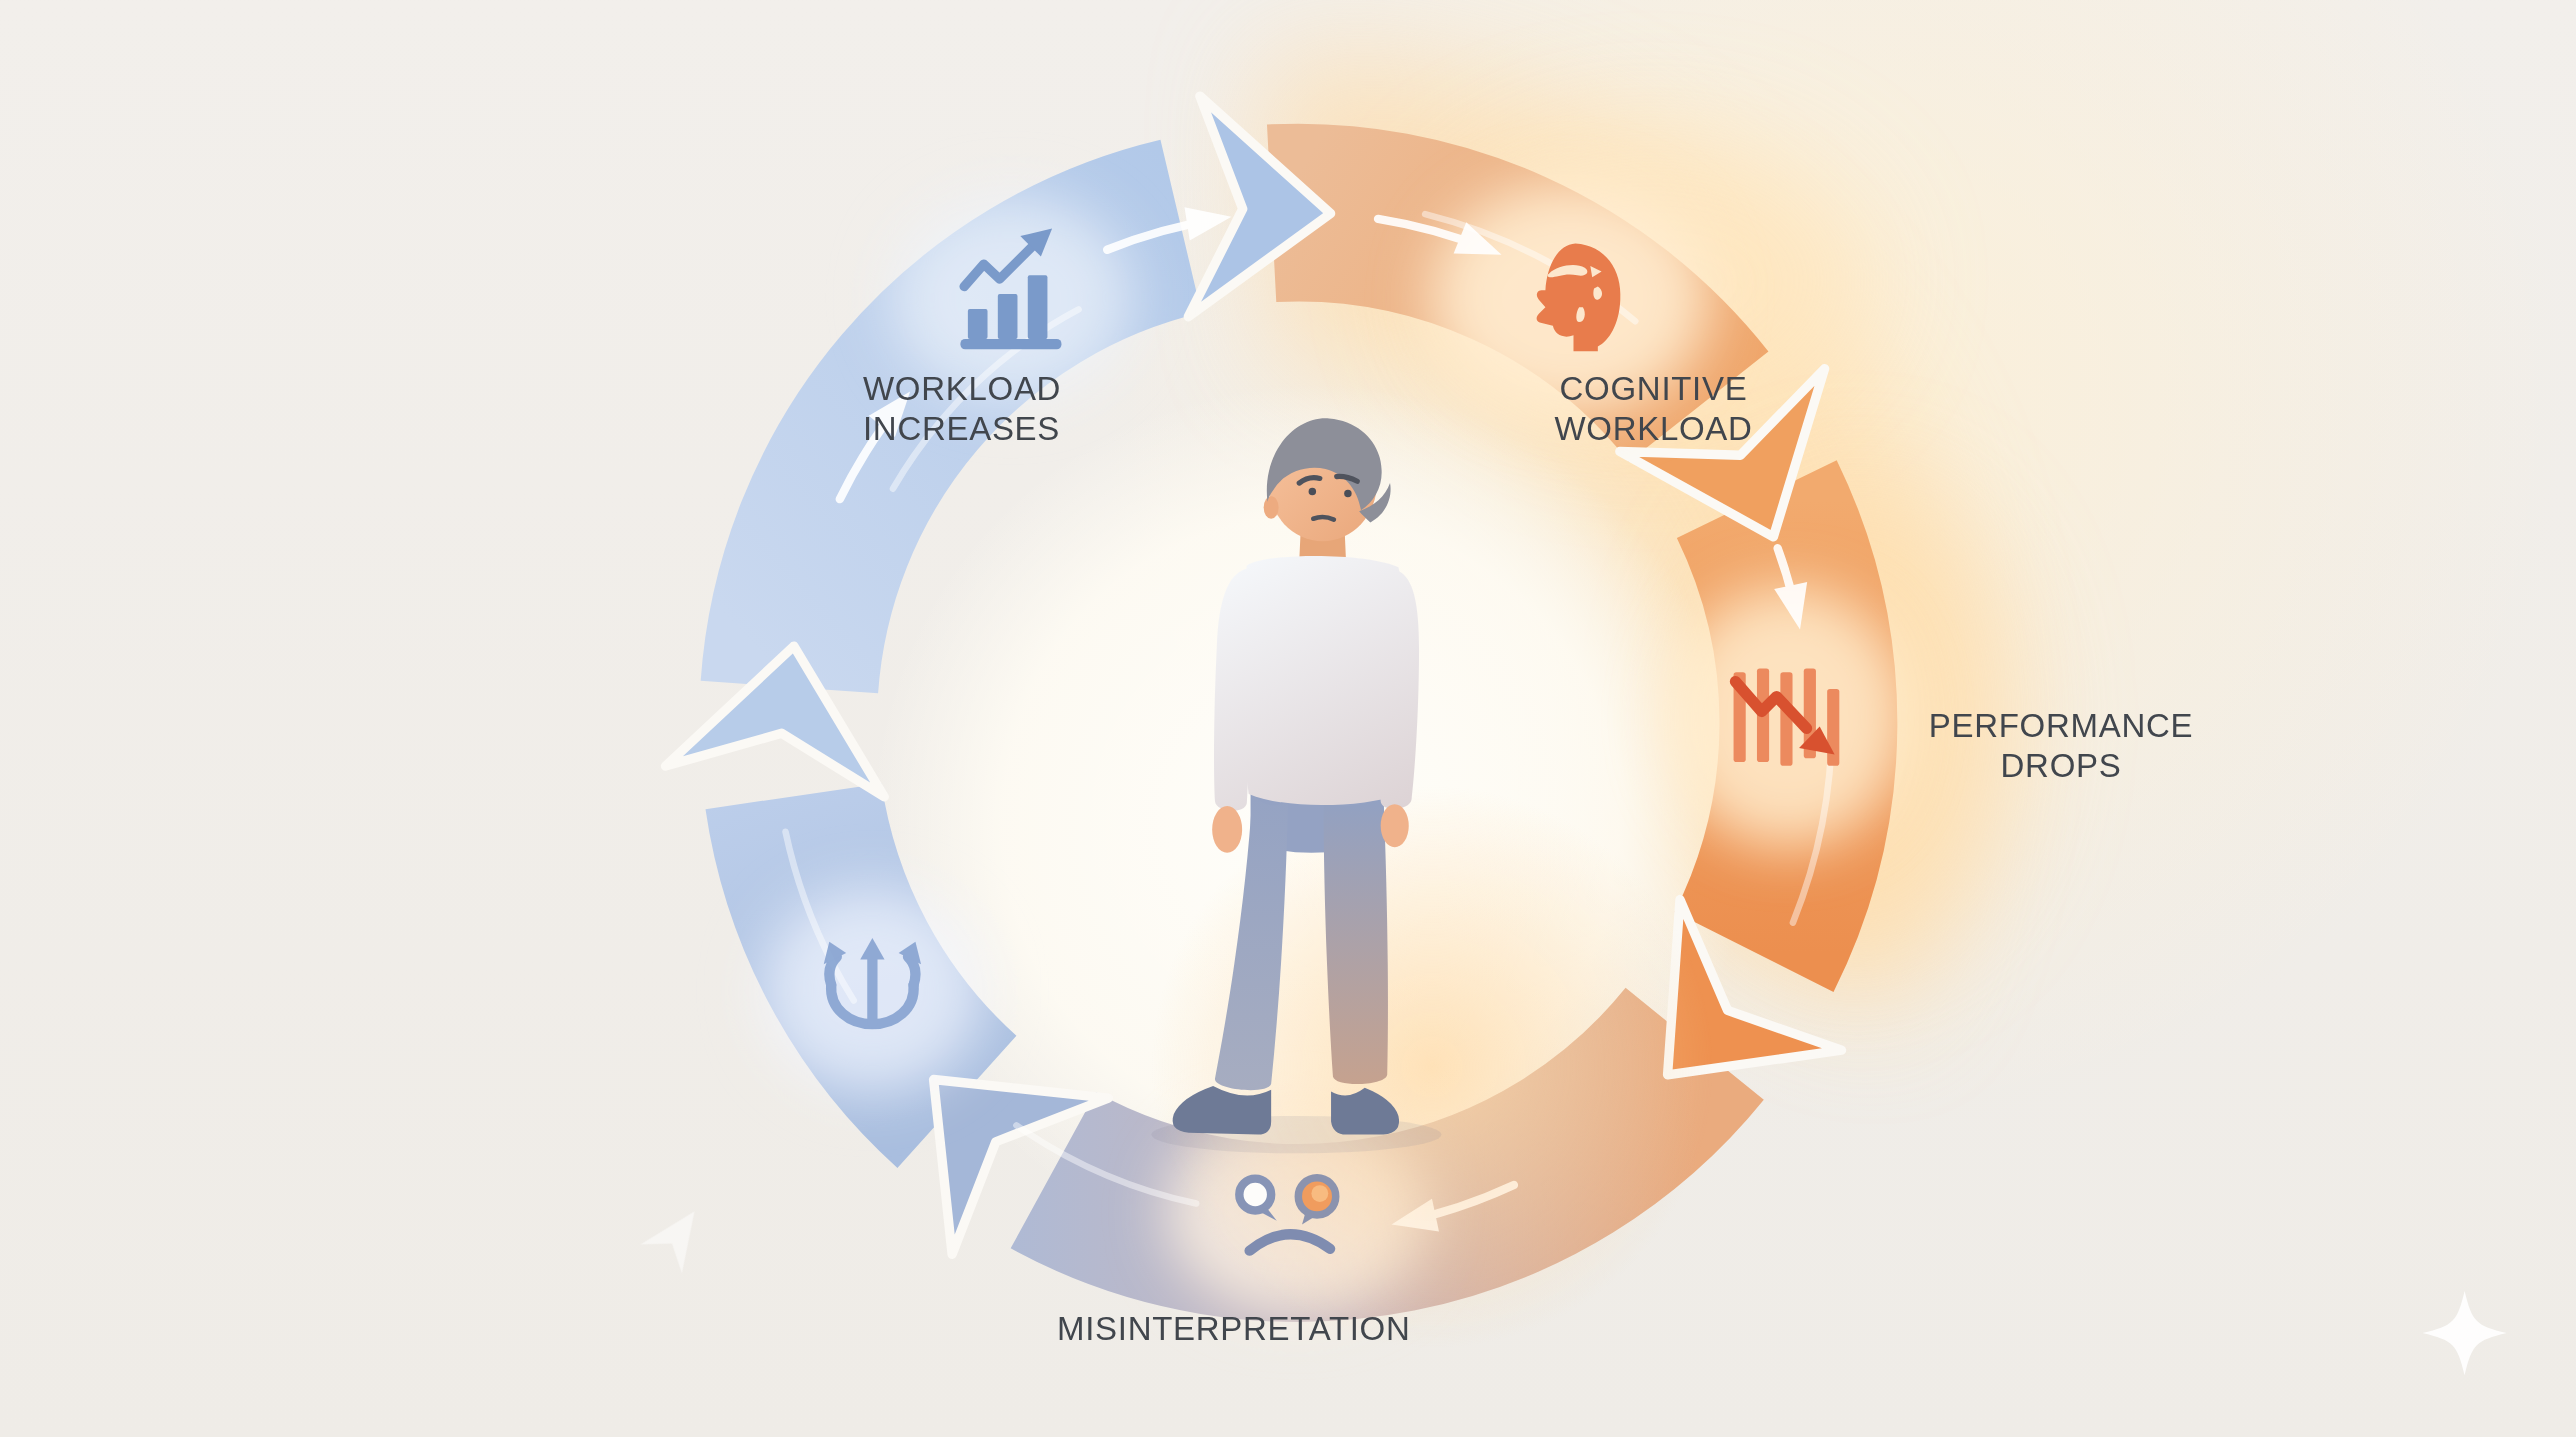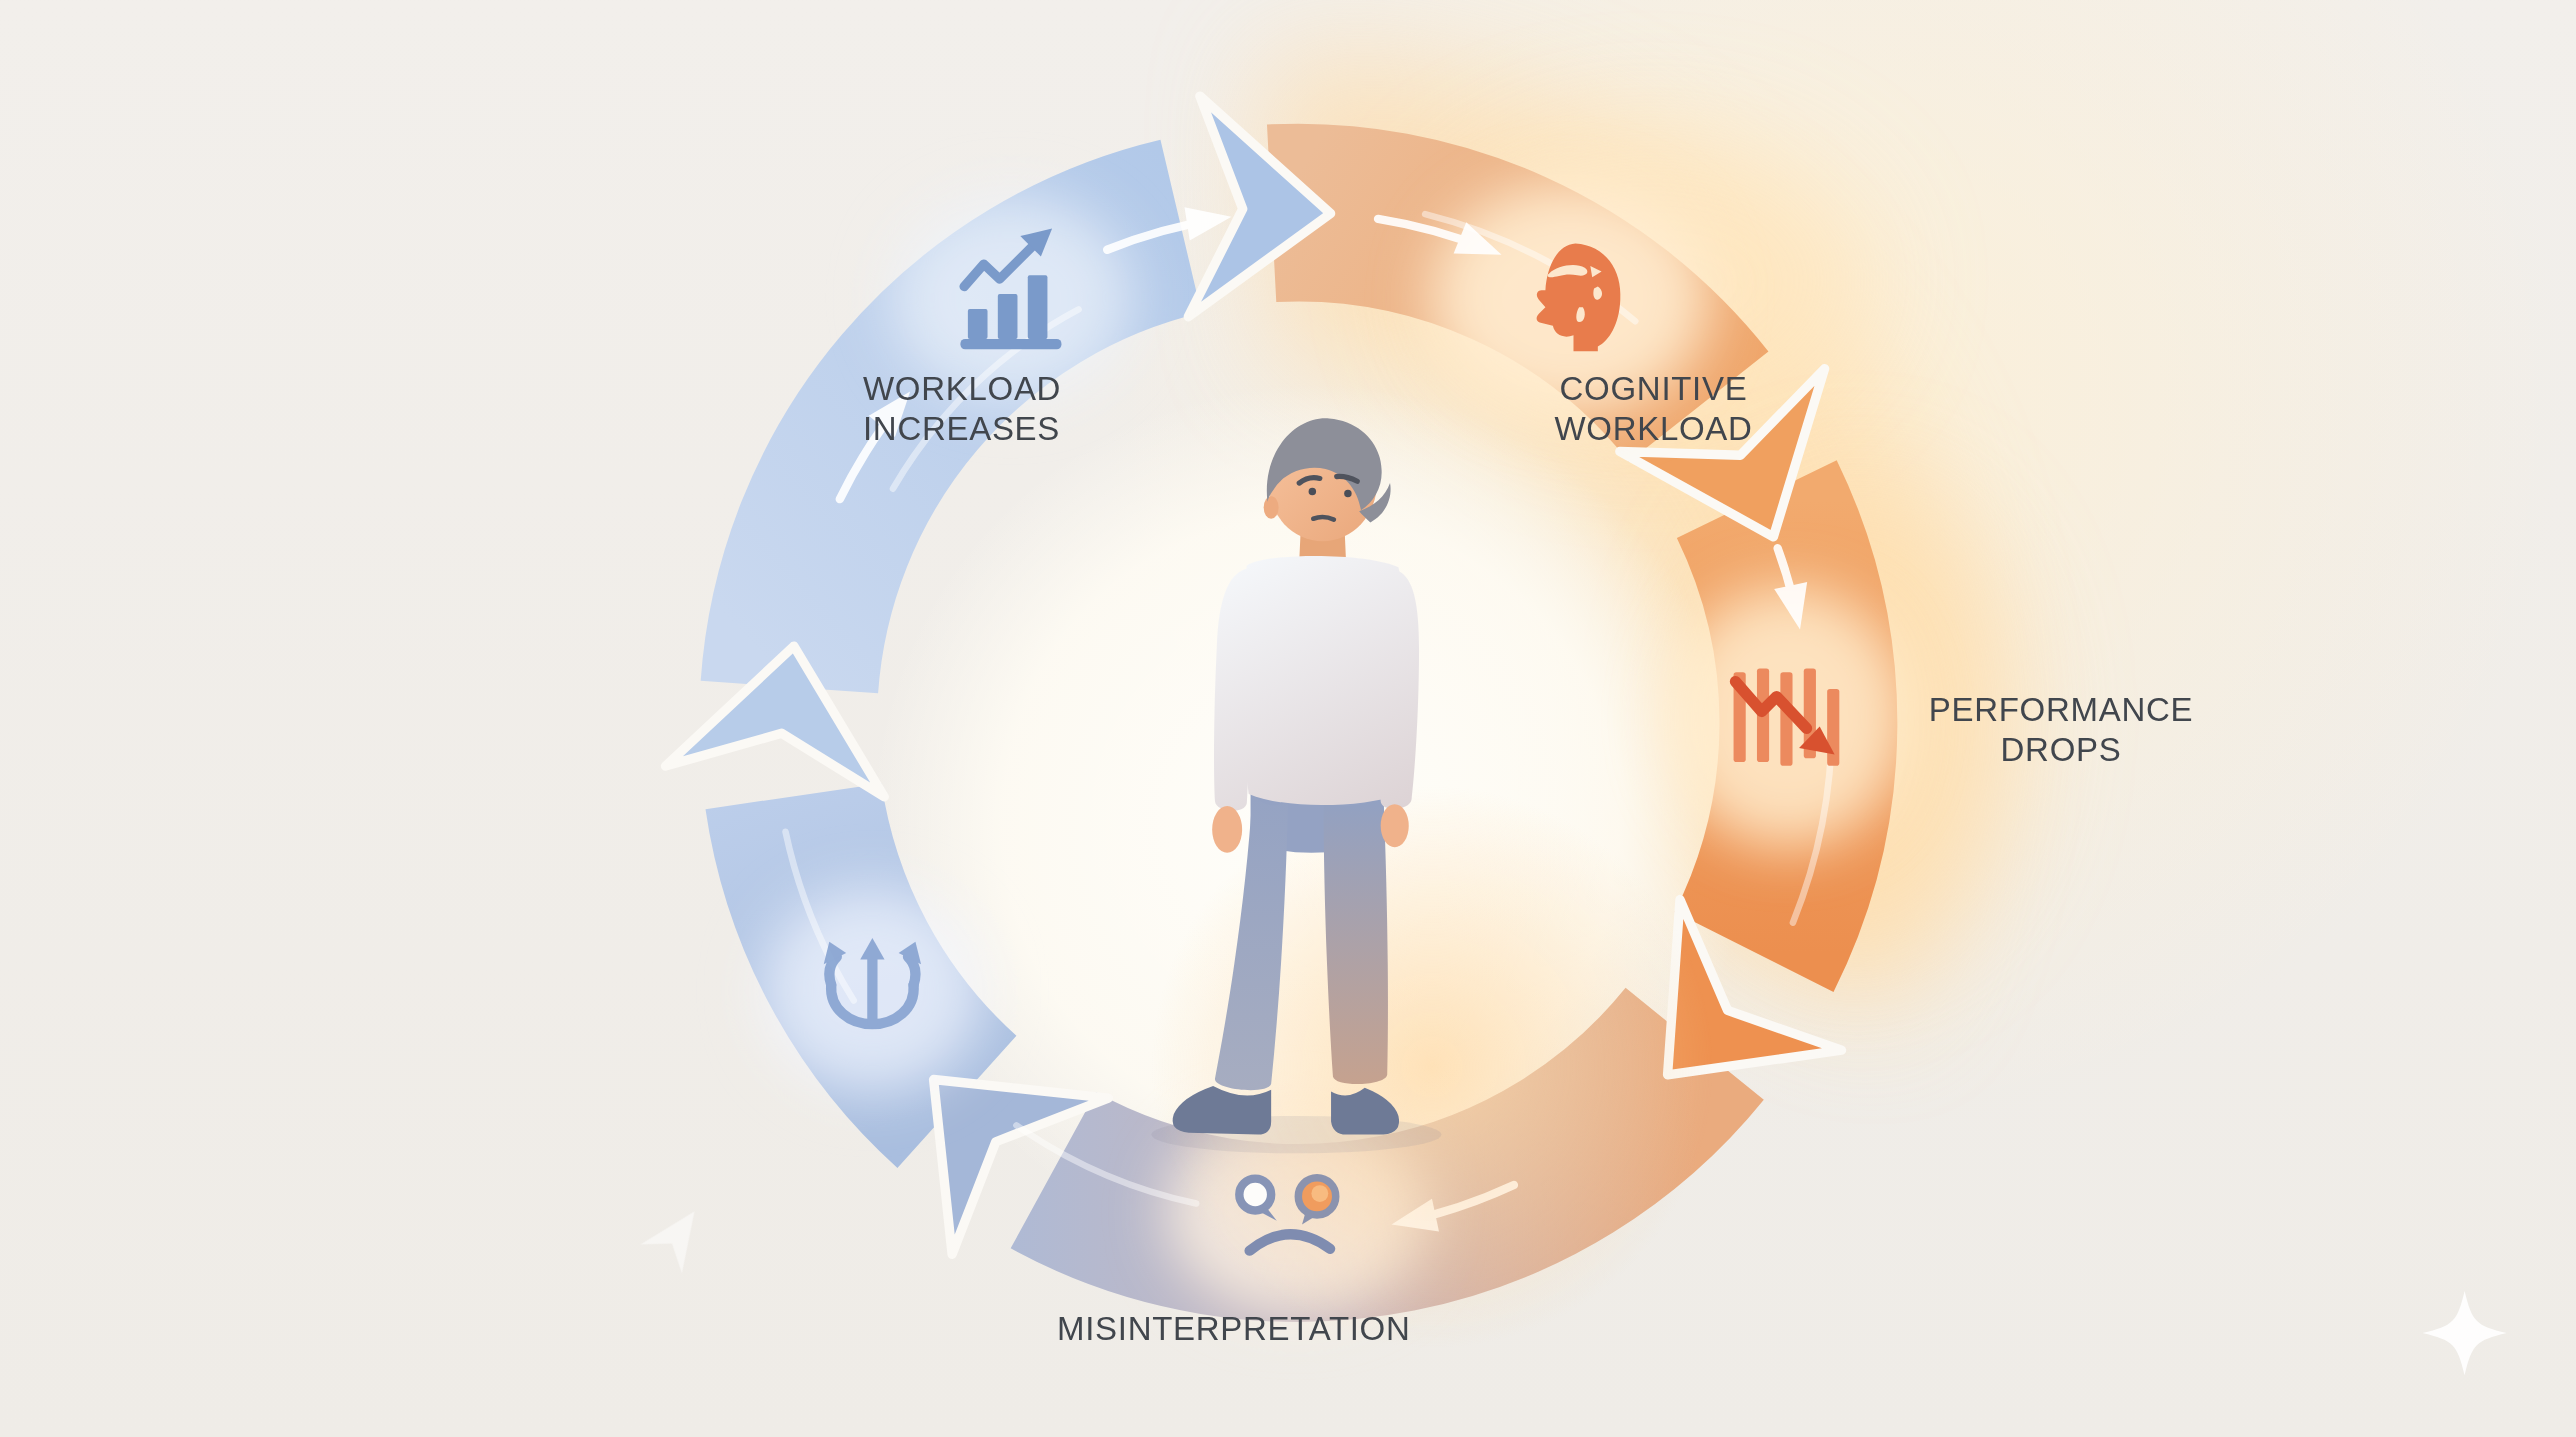--- a/index.html
+++ b/index.html
@@ -252,21 +252,21 @@
 <div class="label t-center" style="left:863px;top:369px;width:300px">
   <span>WORKLOAD</span>
   <span>INCREASES</span>
 </div>
 
 <div class="label t-left" style="left:1485px;top:369px;width:337px">
   <span>COGNITIVE</span>
   <span>WORKLOAD</span>
 </div>
 
-<div class="label t-left" style="left:1883px;top:690px;width:356px">
+<div class="label t-left" style="left:1883px;top:706px;width:356px">
   <span>PERFORMANCE</span>
   <span>DROPS</span>
 </div>
 
 <div class="label t-center" style="left:1057px;top:1309px;width:468px">
   <span>MISINTERPRETATION</span>
 </div>
 
 
 </div>

